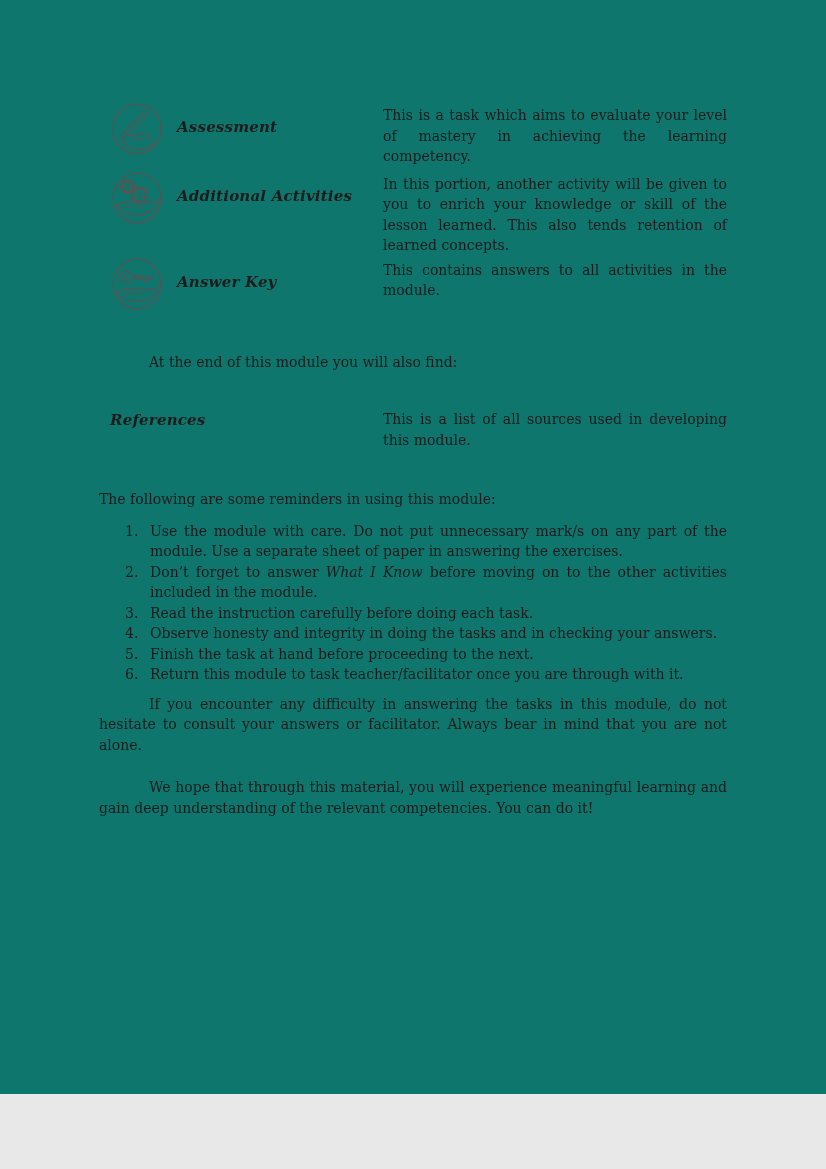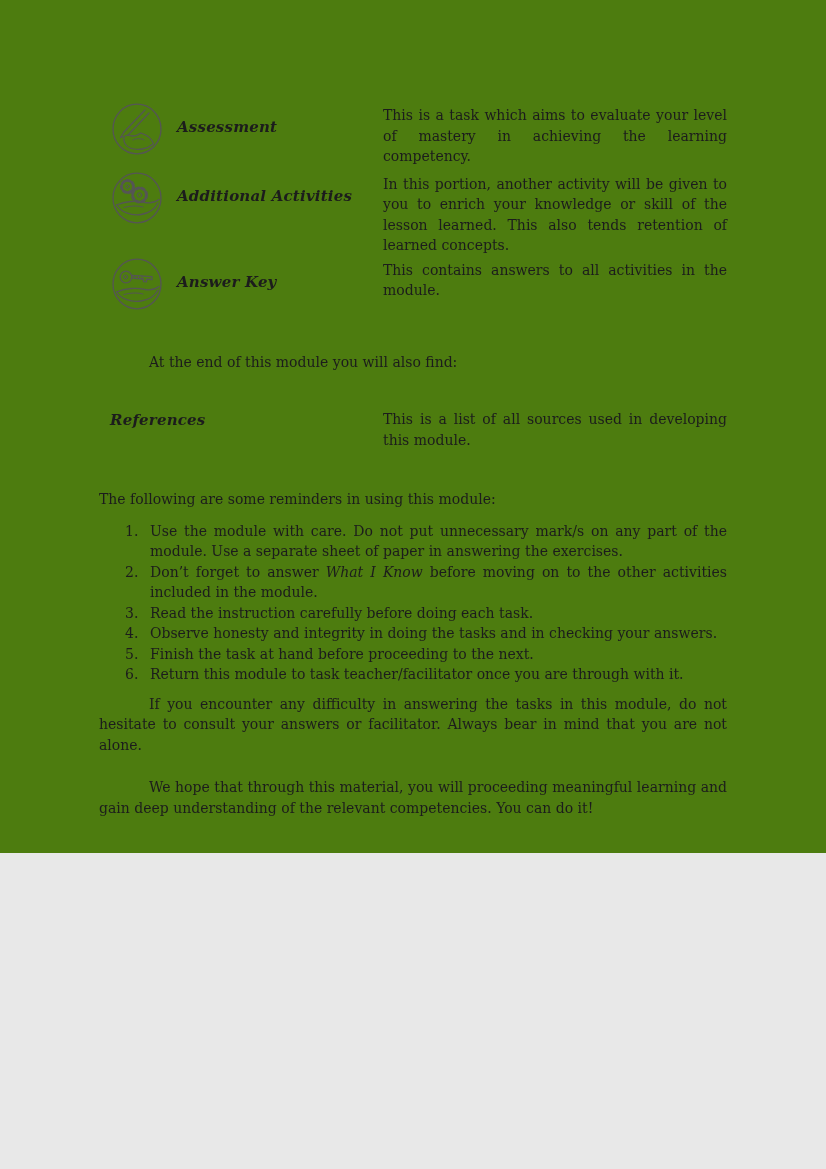--- a/index.html
+++ b/index.html
@@ -1,20 +1,20 @@
 <!DOCTYPE html>
 <html><head>
 <meta charset="utf-8">
 <style>
   html,body { margin:0; padding:0; background:#e8e8e8; }
   .page {
     position:relative;
-    width:826px; height:853px;
+    width:826px; height:1094px;
     margin:0 auto;
-    background:#4d7c0f;
+    background:#0f766e;
     font-family:"DejaVu Serif", "Liberation Serif", serif;
     font-size:14px; line-height:20.5px;
     color:#1c1c1c;
     overflow:hidden;
   }
   .content { padding:103px 99px 0 99px; }
 
   
   .icon-row {
     display:grid;
@@ -156,19 +156,19 @@
         <span class="num">5.</span>
         <span class="txt">Finish the task at hand before proceeding to the next.</span>
       </div>
       <div class="reminder">
         <span class="num">6.</span>
         <span class="txt">Return this module to task teacher/facilitator once you are through with it.</span>
       </div>
     </div>
 
     <p class="body-par par-1">If you encounter any difficulty in answering the tasks in this module, do not hesitate to consult your answers or facilitator. Always bear in mind that you are not alone.</p>
-    <p class="body-par par-2">We hope that through this material, you will proceeding meaningful learning and gain deep understanding of the relevant competencies. You can do it!</p>
+    <p class="body-par par-2">We hope that through this material, you will experience meaningful learning and gain deep understanding of the relevant competencies. You can do it!</p>
 
   </div>
 
   <div class="page-number">iv</div>
   <div class="watermark">www.modyul.online</div>
 </div>
 
 </body></html>

